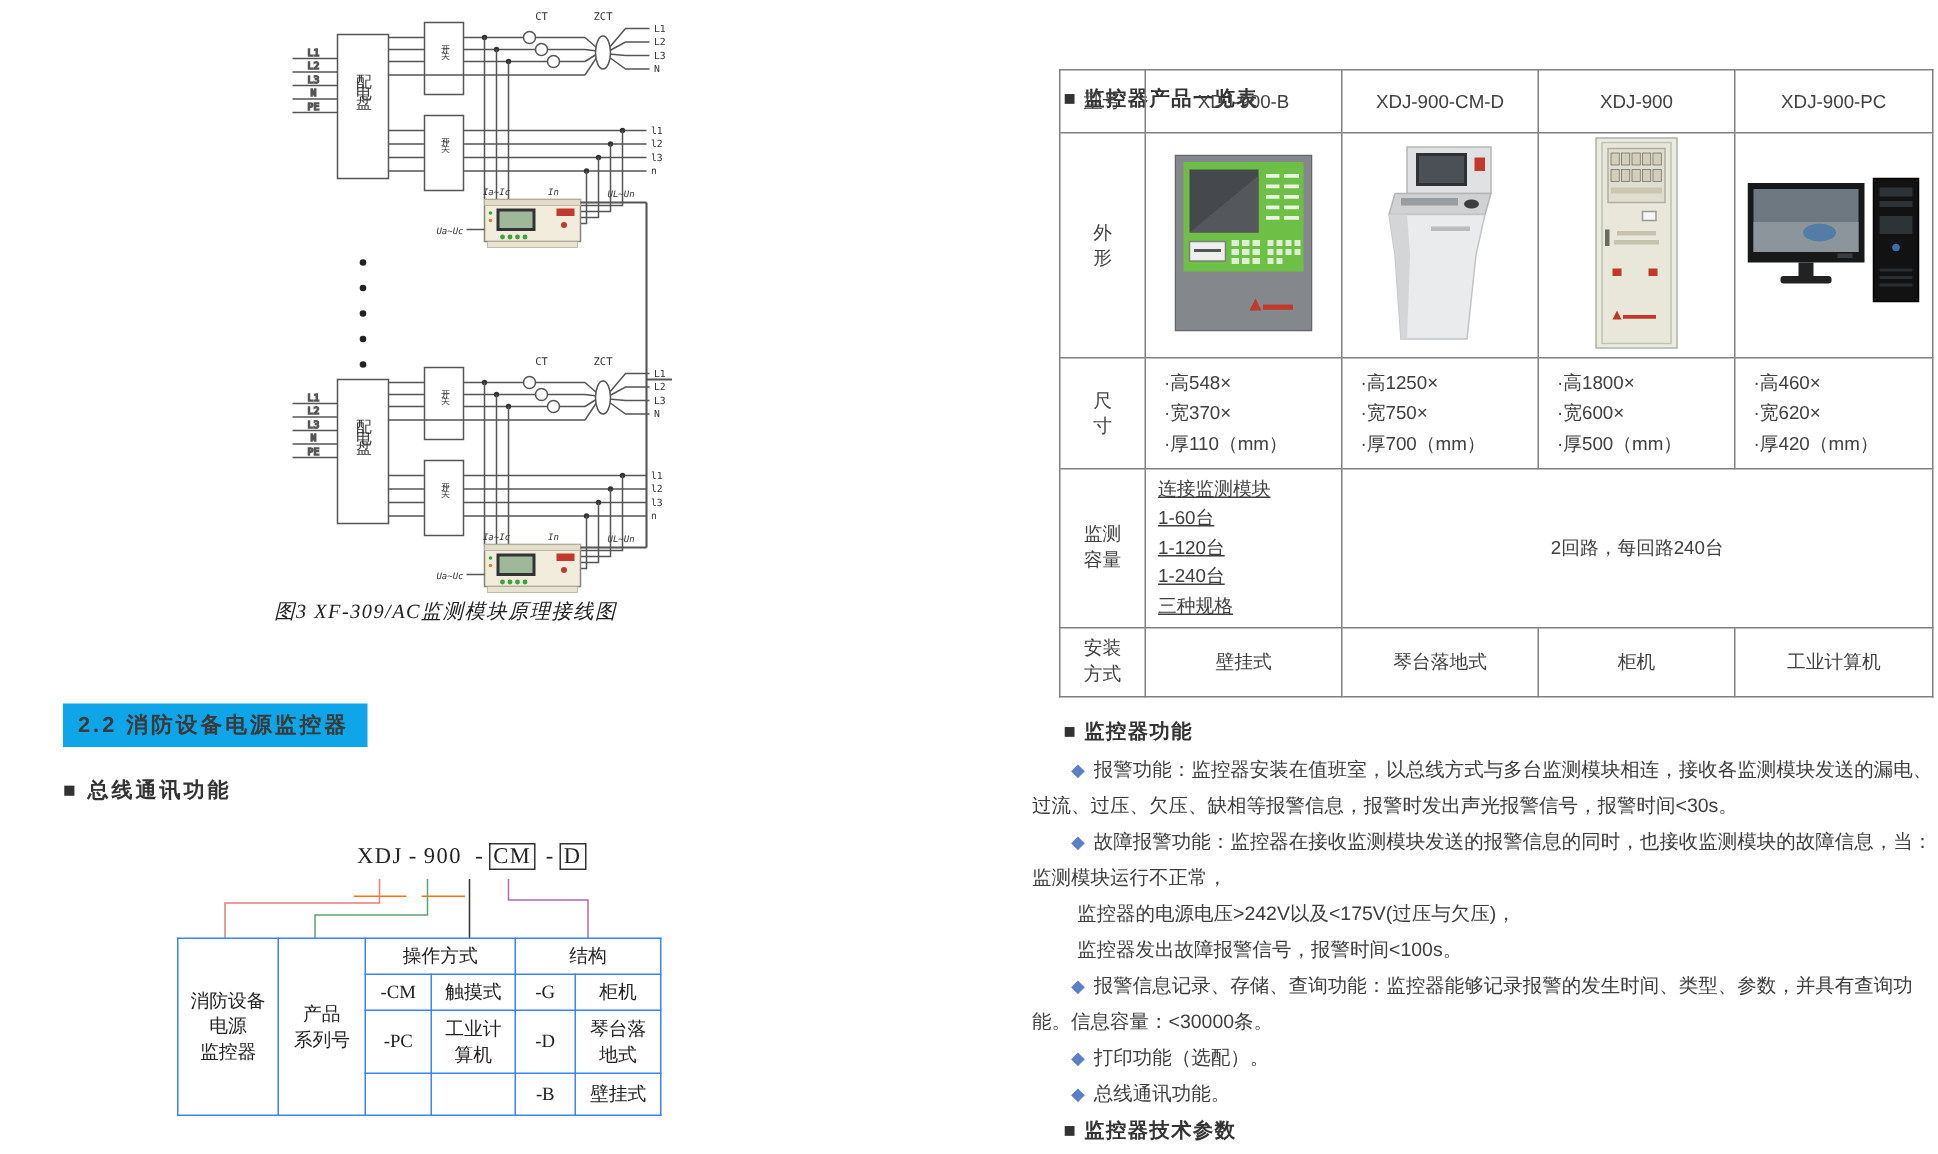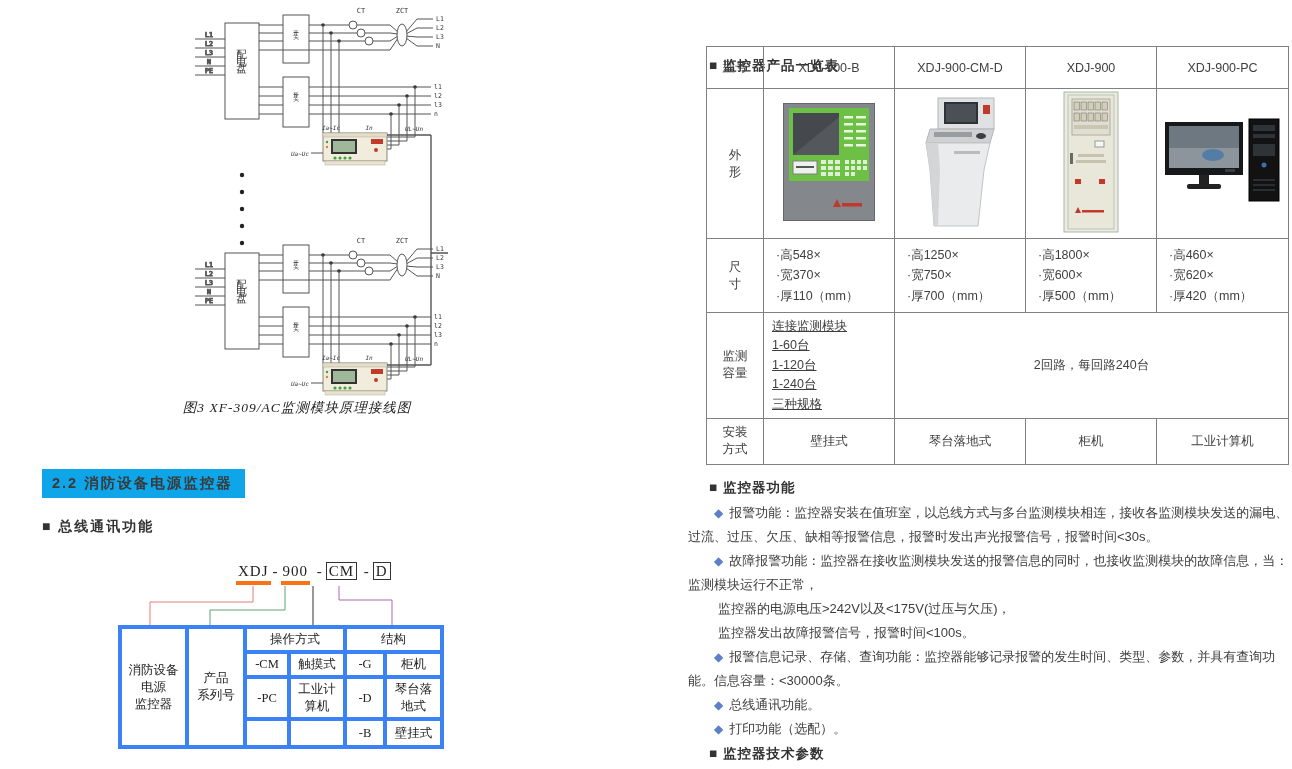--- a/index.html
+++ b/index.html
@@ -9,27 +9,27 @@
   
   #page-left { position:absolute; left:0; top:0; width:660px; height:769px; }
   #wiring-svg { position:absolute; left:165px; top:0; width:480px; height:400px; }
   #fig-caption { position:absolute; left:137px; top:399px; width:320px; text-align:center;
     font-family:"Liberation Serif", serif; font-style:italic; font-size:13.5px; color:#222; letter-spacing:1px; }
   #section-heading { position:absolute; left:42px; top:469px; background:#0ea5e9;
     padding:5px 12px 5px 10px; font-size:14.5px; font-weight:600; color:#3a3a3a; letter-spacing:2px; }
   #model-method-heading { position:absolute; left:42px; top:518px; font-size:14px; font-weight:600; color:#333; letter-spacing:2px; }
   #model-code { position:absolute; left:236px; top:563px; font-family:"Liberation Serif", serif;
     font-size:15px; color:#222; letter-spacing:1px; white-space:nowrap; }
-  #model-code .u { border-bottom:4px solid #f97316; padding:0 2px 2px 2px; }
+  #model-code .u { border-bottom:1px solid #f97316; padding:0 2px 18px 2px; }
   #model-code .bx { border:1px solid #333; padding:0 2px; margin-left:1px; }
   #model-code .sp { padding:0 2px; }
   #model-lines { position:absolute; left:110px; top:586px; width:345px; height:40px; }
   #model-table { position:absolute; left:118px; top:625px; border-collapse:collapse;
     font-family:"Liberation Serif", serif; font-size:12.5px; color:#222; text-align:center; }
-  #model-table td { border:4px solid #3b82f6; padding:2px 4px; }
+  #model-table td { border:1px solid #3b82f6; padding:2px 4px; }
   .pre { white-space:pre-line; }
 
   
   #page-right { position:absolute; left:688px; top:0; width:604px; height:769px; font-size:13px; }
   .sq-heading { font-size:13.5px; font-weight:600; color:#333; letter-spacing:1px;margin-top:45px; }
   #list-heading { position:absolute; left:21px; top:12px; }
   #product-table { position:absolute; left:18px; top:46px; border-collapse:collapse;
     font-size:12.5px; color:#404040; text-align:center; table-layout:fixed; }
   #product-table td { border:1px solid #808080; padding:2px; vertical-align:middle; }
   #product-table td.dims { text-align:left; padding:4px 4px 4px 12px; line-height:1.65; }
@@ -381,17 +381,17 @@
   </tbody>
     </table>
 
   <div id="func-block">
     <h3 class="sq-heading">■ 监控器功能</h3>
     <p class="fp"><span class="dm">◆</span><span>报警功能：监控器安装在值班室，以总线方式与多台监测模块相连，接收各监测模块发送的漏电、过流、过压、欠压、缺相等报警信息，报警时发出声光报警信号，报警时间&lt;30s。</span></p>
     <p class="fp"><span class="dm">◆</span><span>故障报警功能：监控器在接收监测模块发送的报警信息的同时，也接收监测模块的故障信息，当：监测模块运行不正常，</span></p>
     <p class="fl">监控器的电源电压&gt;242V以及&lt;175V(过压与欠压)，</p>
     <p class="fl">监控器发出故障报警信号，报警时间&lt;100s。</p>
     <p class="fp"><span class="dm">◆</span><span>报警信息记录、存储、查询功能：监控器能够记录报警的发生时间、类型、参数，并具有查询功能。信息容量：&lt;30000条。</span></p>
+    <p class="fp"><span class="dm">◆</span><span>打印功能（选配）。</span></p>
     <p class="fp"><span class="dm">◆</span><span>总线通讯功能。</span></p>
-    <p class="fp"><span class="dm">◆</span><span>打印功能（选配）。</span></p>
     <h3 id="tech-heading" class="sq-heading">■ 监控器技术参数</h3>
   </div>
 </div>
 
 </body></html>

